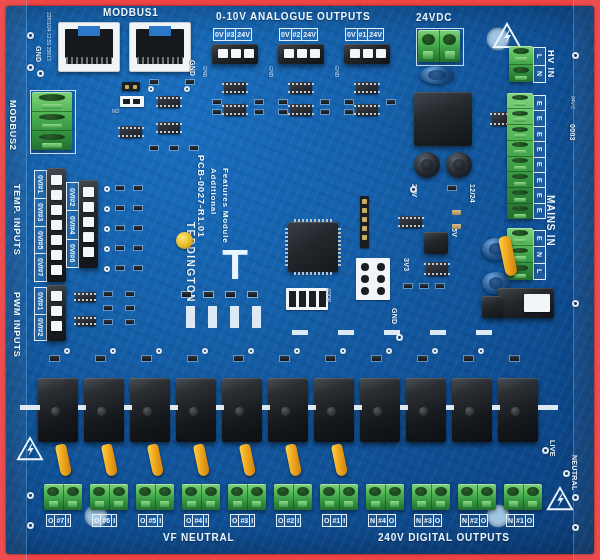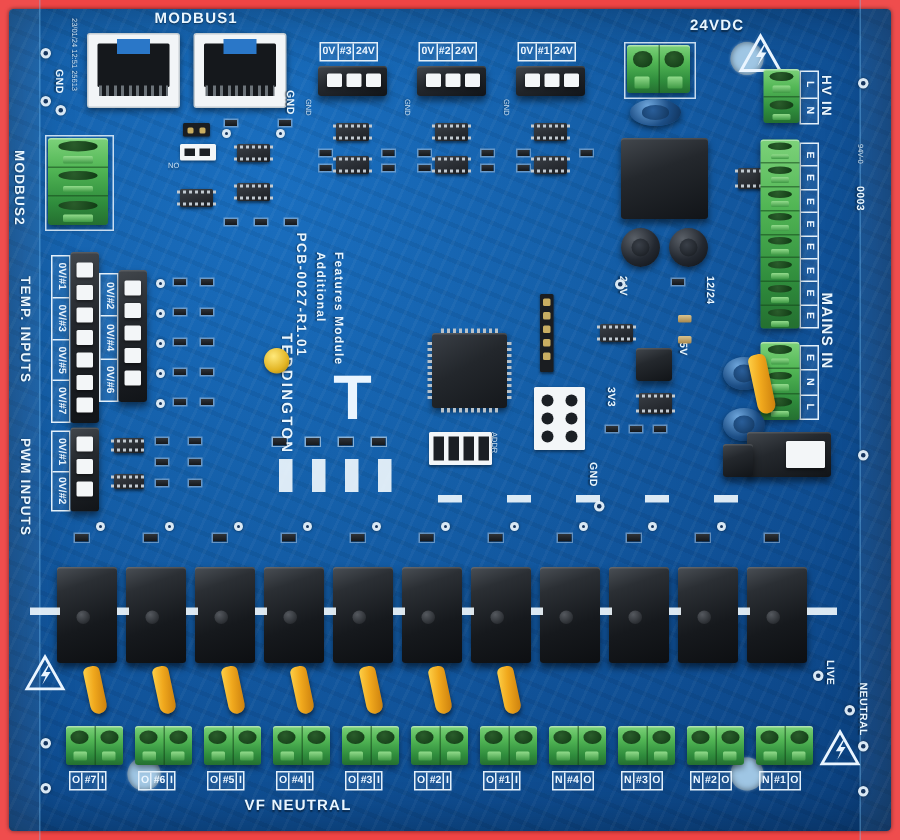--- a/index.html
+++ b/index.html
@@ -161,20 +161,21 @@
   </div>
   <div class="rj45" style="left:129px;top:22px;width:60px;height:48px;">
     <div class="slot"></div>
       <div class="pins"></div>
   </div>
   <div class="silk tiny rot90" style="left:52px;top:12px;">23/01/24 12:51 25613</div>
   <div class="silk sm rot90" style="left:42px;top:46px;">GND</div>
   <div class="pad" style="left:37px;top:70px;width:7px;height:7px;"></div>
   <div class="silk sm rot90" style="left:196px;top:60px;">GND</div>
 
+  <div class="silk" style="left:216px;top:11px;font-size:10px;">0-10V  ANALOGUE  OUTPUTS</div>
 
   <div class="lblbox" style="left:213px;top:28px;height:11px;">
     <span>0V</span>
     <span>#3</span>
     <span>24V</span>
   </div>
   <div class="lblbox" style="left:279px;top:28px;height:11px;">
     <span>0V</span>
     <span>#2</span>
     <span>24V</span>
@@ -359,21 +360,21 @@
 
   <div class="boxf" style="left:186px;top:306px;width:9px;height:22px;"></div>
   <div class="boxf" style="left:208px;top:306px;width:9px;height:22px;"></div>
   <div class="boxf" style="left:230px;top:306px;width:9px;height:22px;"></div>
   <div class="boxf" style="left:252px;top:306px;width:9px;height:22px;"></div>
   <div class="res w" style="left:182px;top:292px;width:9px;height:5px;"></div>
   <div class="res w" style="left:204px;top:292px;width:9px;height:5px;"></div>
   <div class="res w" style="left:226px;top:292px;width:9px;height:5px;"></div>
   <div class="res w" style="left:248px;top:292px;width:9px;height:5px;"></div>
 
-  <div class="silk" style="left:416px;top:12px;font-size:10px;margin-left:44px;">24VDC</div>
+  <div class="silk" style="left:416px;top:12px;font-size:10px;">24VDC</div>
   <div class="term" style="left:418px;top:30px;width:42px;height:32px;">
     <div class="cells">
         <div class="cell"></div>
         <div class="cell"></div>
       </div>
   </div>
   <div class="box" style="left:416px;top:28px;width:46px;height:36px;"></div>
   <div class="ecap" style="left:420px;top:66px;width:34px;height:18px;border-radius:50%/50%;"></div>
   <div class="blk" style="left:414px;top:92px;width:58px;height:54px;"></div>
   <div class="ecap-blk" style="left:414px;top:152px;width:26px;height:26px;"></div>
@@ -648,13 +649,14 @@
     <span>#2</span>
     <span>O</span>
   </div>
   <div class="lblbox" style="left:506px;top:514px;height:11px;">
     <span>N</span>
     <span>#1</span>
     <span>O</span>
   </div>
 
   <div class="silk" style="left:163px;top:532px;font-size:10px;">VF  NEUTRAL</div>
+  <div class="silk" style="left:378px;top:532px;font-size:10px;">240V  DIGITAL  OUTPUTS</div>
 </div>
 
 </body></html>

